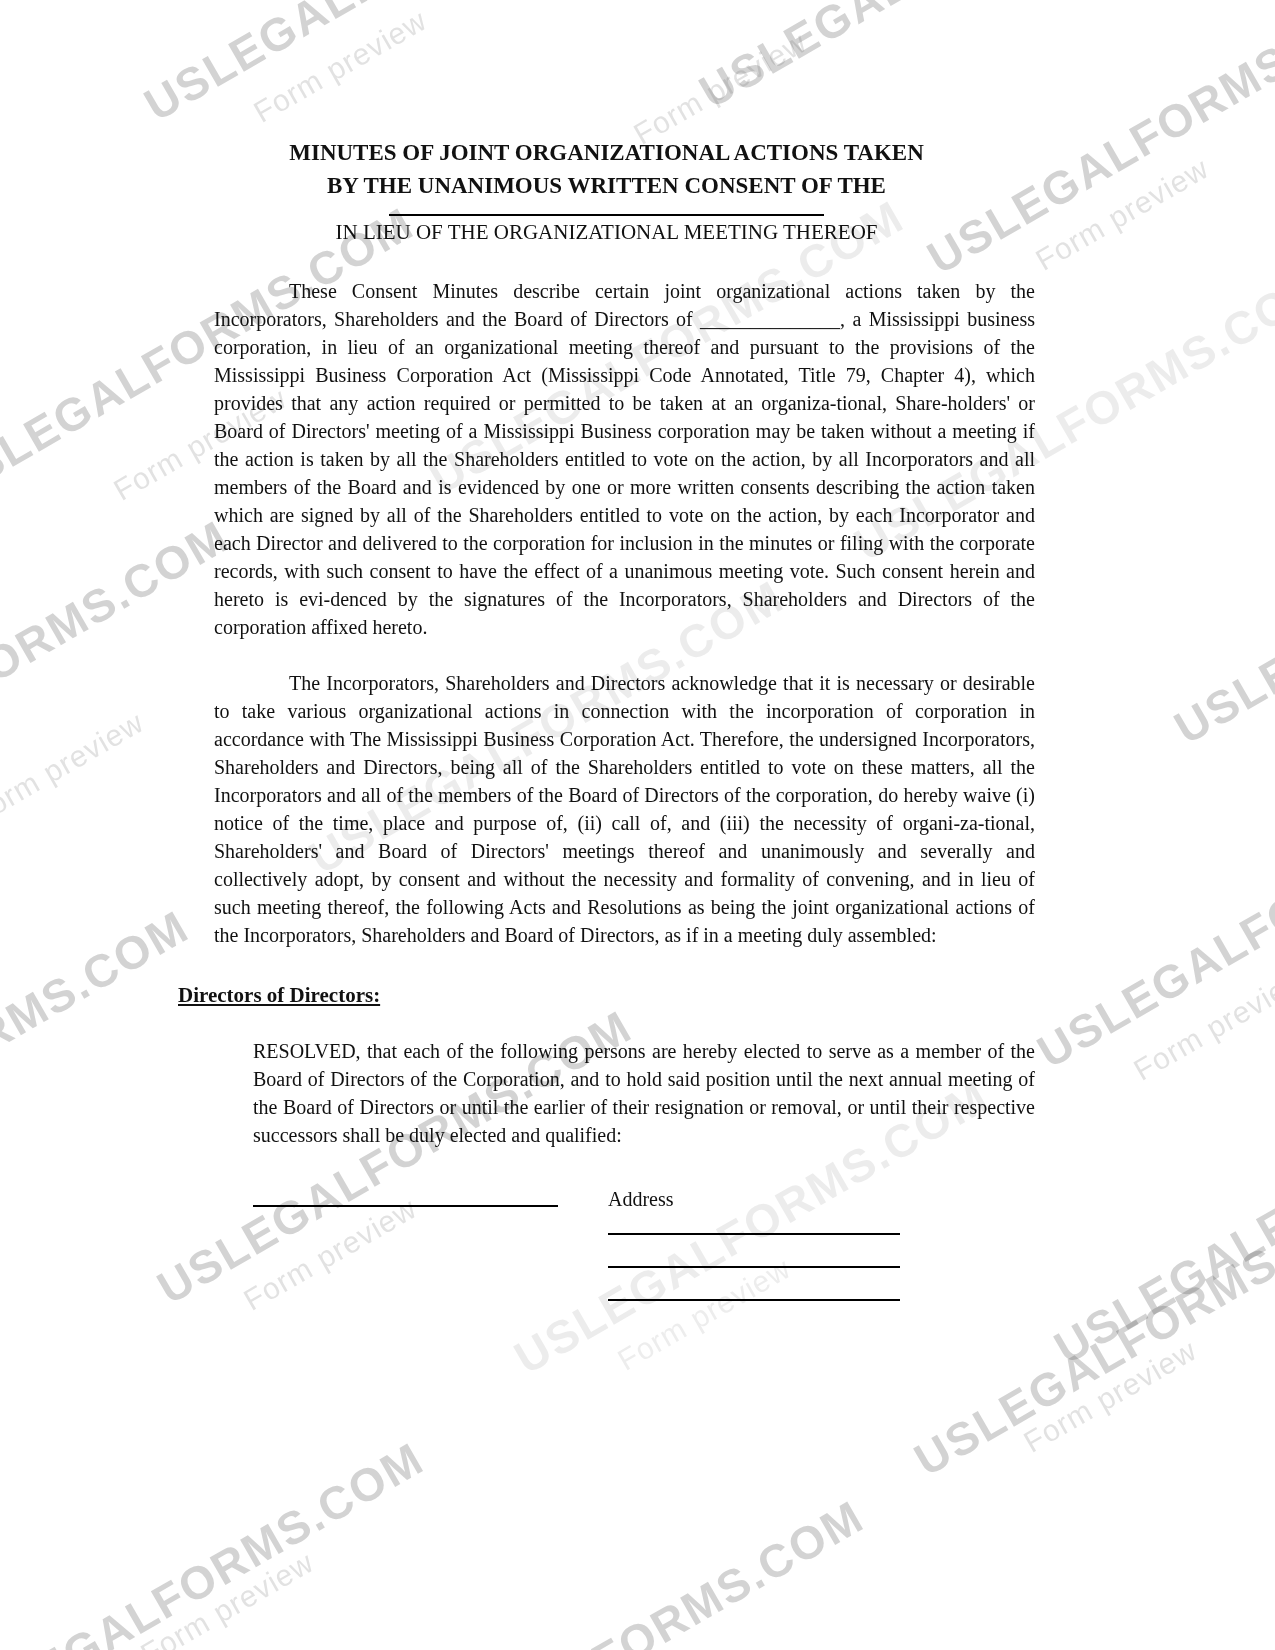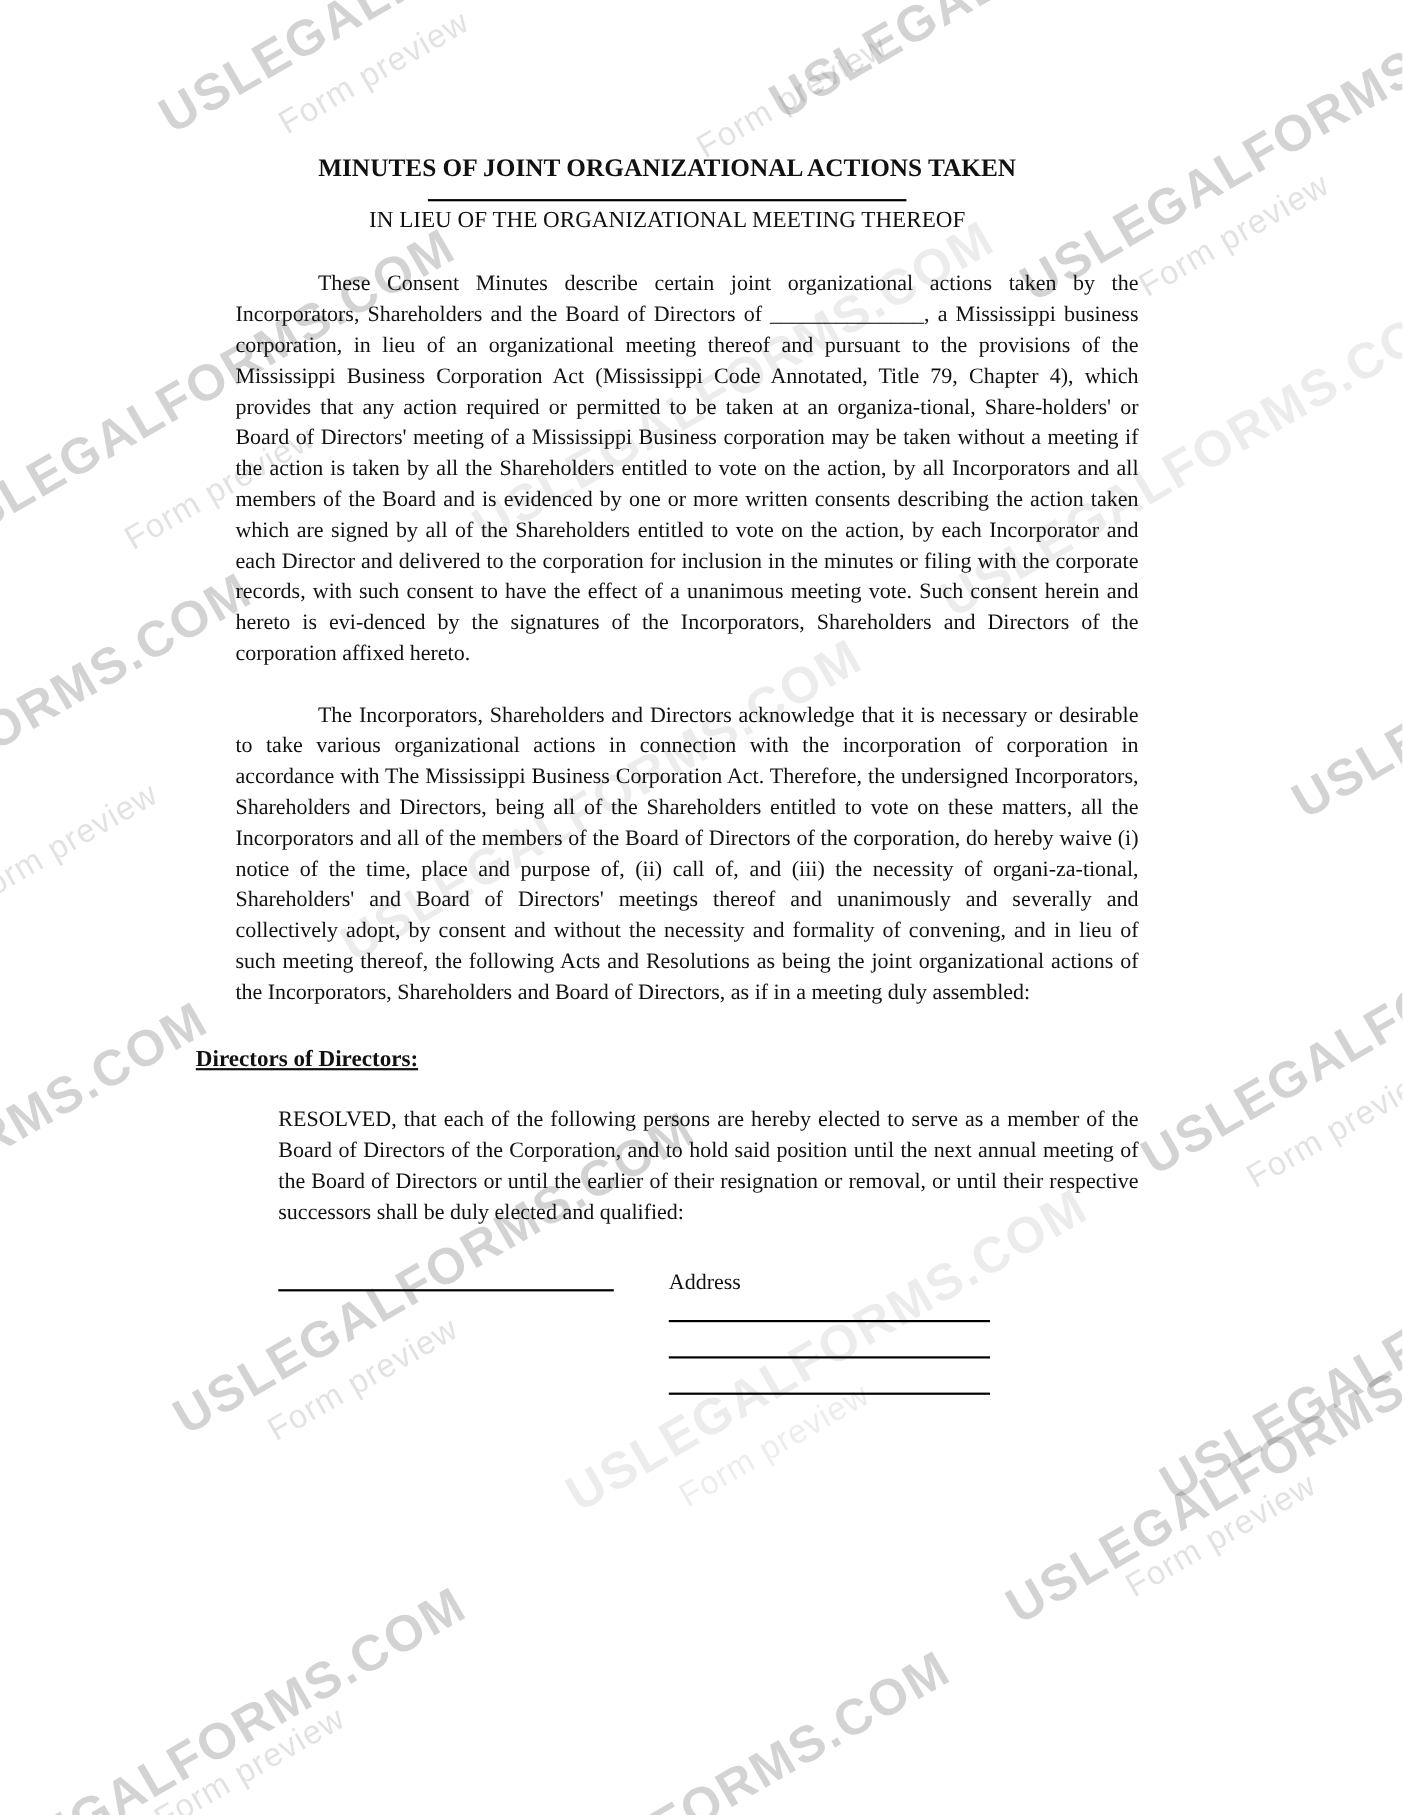--- a/index.html
+++ b/index.html
@@ -96,20 +96,21 @@
     <span class="wm preview" style="left:1018px;top:1430px">Form preview</span>
     <span class="wm brand" style="left:-60px;top:1700px">USLEGALFORMS.COM</span>
     <span class="wm preview" style="left:135px;top:1642px">Form preview</span>
     <span class="wm brand" style="left:380px;top:1758px">USLEGALFORMS.COM</span>
   </div>
 
   <div class="content">
 
     <div class="title-block">
       <div>MINUTES OF JOINT ORGANIZATIONAL ACTIONS TAKEN</div>
+      <div>BY THE UNANIMOUS WRITTEN CONSENT OF THE</div>
     </div>
 
     <div class="company-blank"></div>
 
     <div class="title-last">IN LIEU OF THE ORGANIZATIONAL MEETING THEREOF</div>
 
     <p class="body indent">These Consent Minutes describe certain joint organizational actions taken by the Incorporators, Shareholders and the Board of Directors of ______________, a Mississippi business corporation, in lieu of an organizational meeting thereof and pursuant to the provisions of the Mississippi Business Corporation Act (Mississippi Code Annotated, Title 79, Chapter 4), which provides that any action required or permitted to be taken at an organiza-tional, Share-holders' or Board of Directors' meeting of a Mississippi Business corporation may be taken without a meeting if the action is taken by all the Shareholders entitled to vote on the action, by all Incorporators and all members of the Board and is evidenced by one or more written consents describing the action taken which are signed by all of the Shareholders entitled to vote on the action, by each Incorporator and each Director and delivered to the corporation for inclusion in the minutes or filing with the corporate records, with such consent to have the effect of a unanimous meeting vote.  Such consent herein and hereto is evi-denced by the signatures of the Incorporators, Shareholders and Directors of the corporation affixed hereto.</p>
 
     <p class="body indent">The Incorporators, Shareholders and Directors acknowledge that it is necessary or desirable to take various organizational actions in connection with the incorporation of corporation in accordance with The Mississippi Business Corporation Act.  Therefore, the undersigned Incorporators, Shareholders and Directors, being all of the Shareholders entitled to vote on these matters, all the Incorporators and all of the members of the Board of Directors of the corporation, do hereby waive (i) notice of the time, place and purpose of, (ii) call of, and (iii) the necessity of organi-za-tional, Shareholders' and Board of Directors' meetings thereof and unanimously and severally and collectively adopt, by consent and without the necessity and formality of convening, and in lieu of such meeting thereof, the following Acts and Resolutions as being the joint organizational actions of the Incorporators, Shareholders and Board of Directors, as if in a meeting duly assembled:</p>
 

